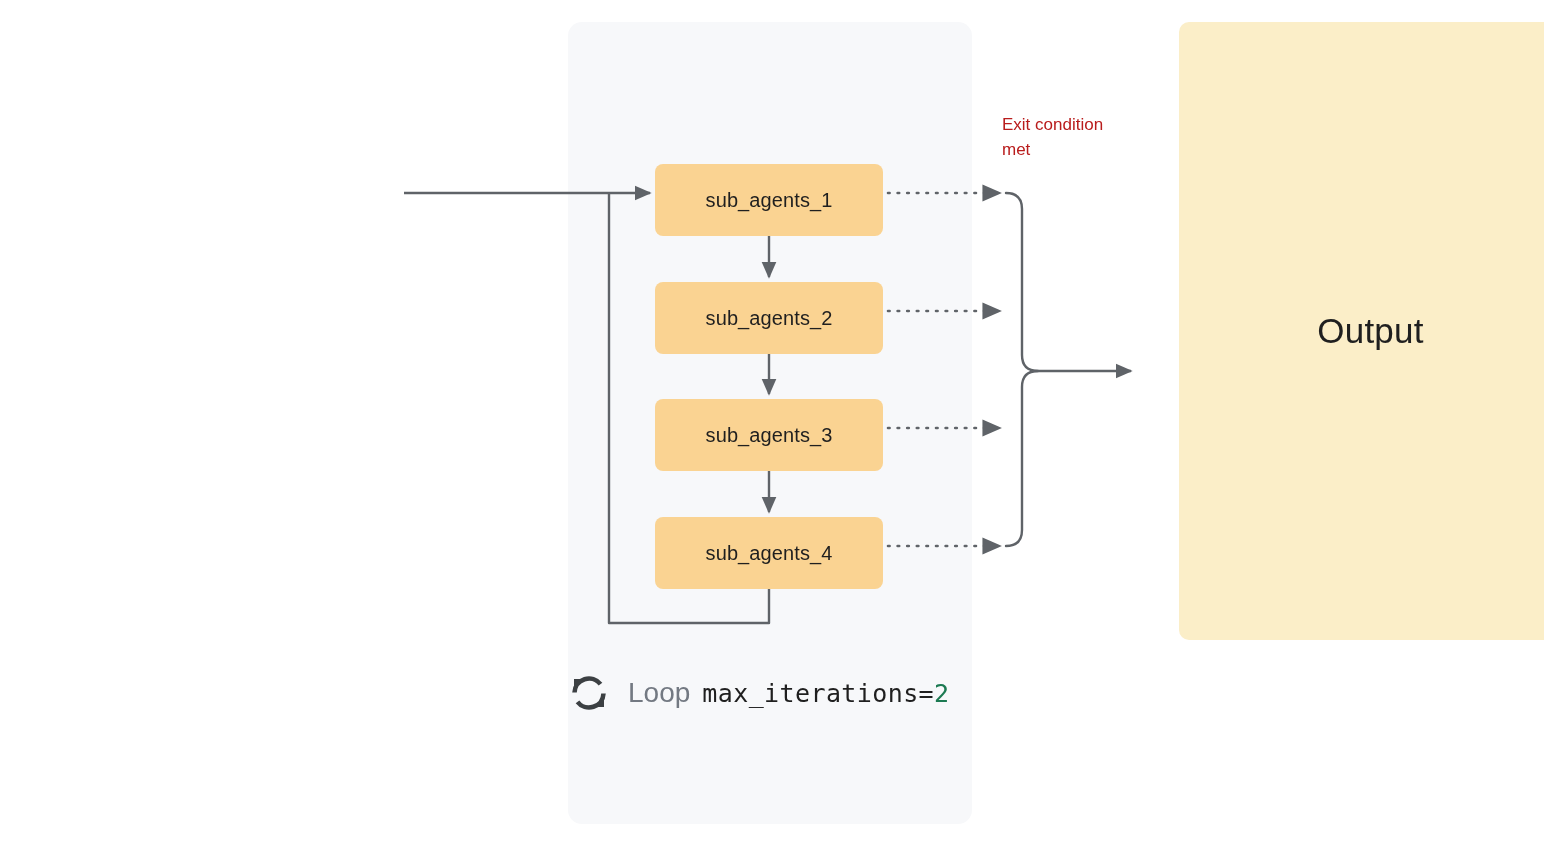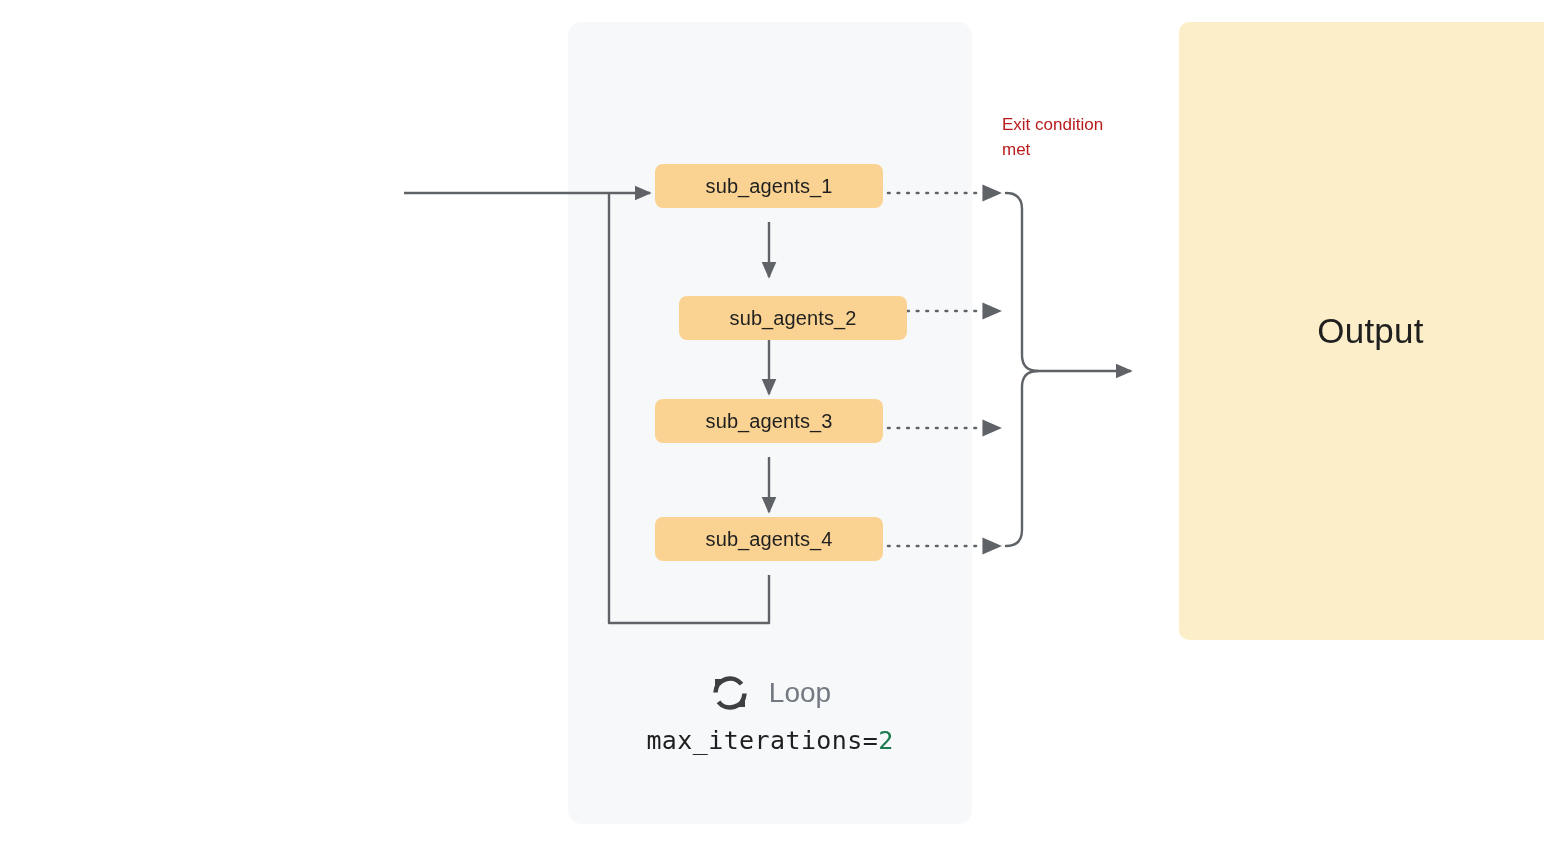--- a/index.html
+++ b/index.html
@@ -64,32 +64,32 @@
     color: #1f1f1f;
     font-weight: 400;
     letter-spacing: 0.1px;
   }
 
   
   .agent-box {
     position: absolute;
     left: 655px;
     width: 228px;
-    height: 44px;
+    height: 72px;
     background: #fad392;
     border-radius: 8px;
     display: flex;
     align-items: center;
     justify-content: center;
     color: #1f1f1f;
     font-size: 20px;
     letter-spacing: 0.1px;
   }
   #box-0 { top: 164px; }
-  #box-1 { top: 296px; margin-left: 24px; }
+  #box-1 { top: 282px; }
   #box-2 { top: 399px; }
   #box-3 { top: 517px; }
 
   
   #exit-note {
     position: absolute;
     left: 1002px;
     top: 96px;
     width: 110px;
     font-size: 17px;
@@ -98,21 +98,21 @@
     margin-top: 16px;
   }
 
   
   #loop-footer {
     position: absolute;
     left: 568px;
     top: 672px;
     width: 404px;
     display: flex;
-    flex-direction: column;
+    flex-direction: row;
     align-items: center;
     gap: 12px;
   }
   #loop-row {
     display: flex;
     align-items: center;
     gap: 18px;
   }
   #loop-icon { width: 42px; height: 42px; display:block; }
   #loop-label {

